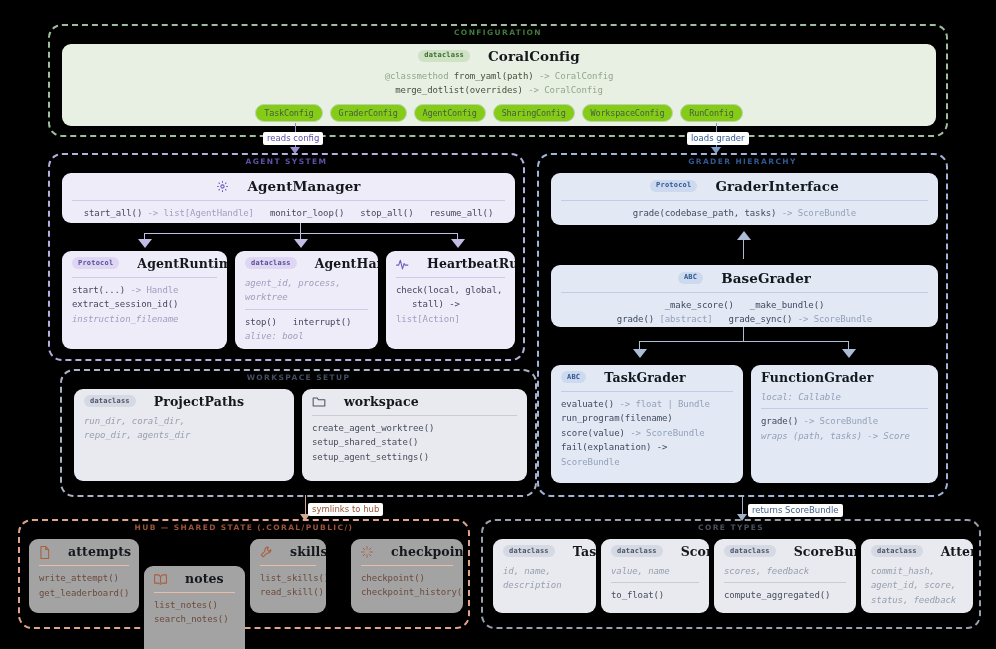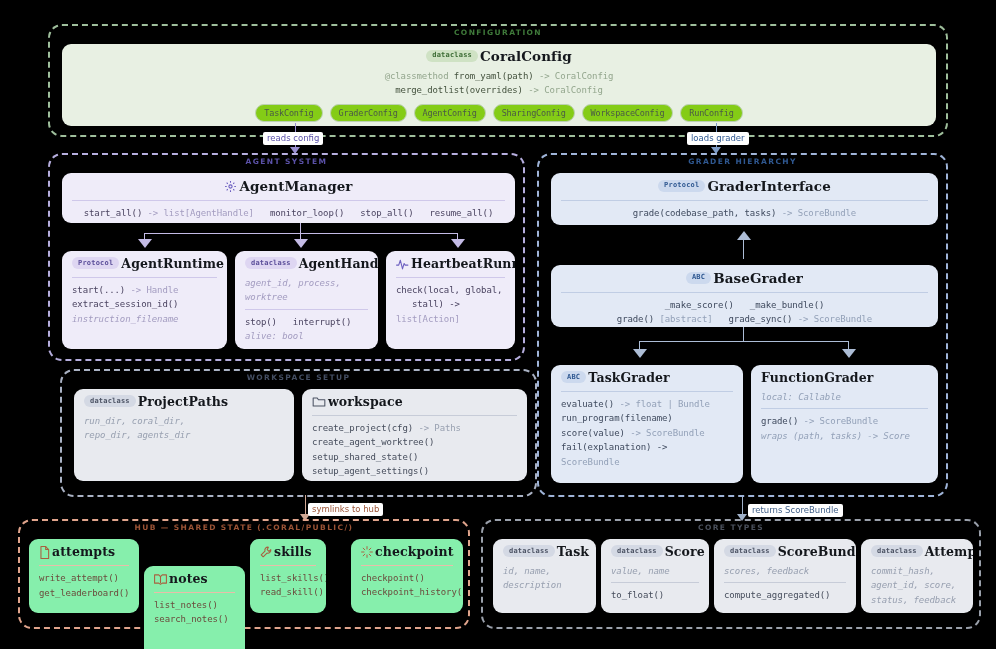--- a/index.html
+++ b/index.html
@@ -47,21 +47,21 @@
   
   .card {
     position: absolute;
     border-radius: 9px;
     padding: 7px 10px 8px 10px;
     overflow: hidden;
   }
   .card .chead {
     display: flex;
     align-items: center;
-    gap: 2px;
+    gap: 18px;
     line-height: 1;
     padding-bottom: 5px;
   }
   .card.center .chead { justify-content: center; }
   .cname {
     font-family: "DejaVu Serif", serif;
     font-weight: bold;
     font-size: 13.5px;
     color: #14171c;
     letter-spacing: .1px;
@@ -101,21 +101,21 @@
   .c-slate  { background:#e8eaef; }
   .c-slate .divider { background:#c7ccd8; }
   .c-slate .stereo { background:#d4d9e4; color:#4b5263; }
   .c-slate .mono { color:#464d5c; }
 
   .c-blue   { background:#e2e9f5; }
   .c-blue .divider { background:#c0cde4; }
   .c-blue .stereo { background:#ccd9ee; color:#2f5891; }
   .c-blue .mono { color:#3f4a5e; }
 
-  .c-peach  { background:#86efac; }
+  .c-peach  { background:#a3a3a3; }
   .c-peach .divider { background:#e9bda9; }
   .c-peach .mono { color:#6b4a3c; }
 
   .dim { color:#9aa3b0; }
   .c-green .dim { color:#93a68d; }
   .c-purple .dim { color:#a39cc0; }
   .c-blue .dim { color:#93a1b8; }
   .c-slate .dim { color:#98a0b0; }
 
   
@@ -277,21 +277,20 @@
     <div class="card c-slate" style="left:240px; top:18px; width:225px; height:92px;">
       <div class="chead">
         <span class="icn">
           <svg width="14" height="12" viewBox="0 0 24 20" fill="none" stroke="#4b5263" stroke-width="1.8" stroke-linejoin="round">
             <path d="M2 17V3h7l2 3h11v11z"></path>
           </svg>
         </span>
         <span class="cname sm">workspace</span>
       </div>
       <div class="divider"></div>
-      <div class="mono"><span>create_project(cfg) </span><span class="dim">-&gt; Paths</span></div>
       <div class="mono">create_agent_worktree()</div>
       <div class="mono">setup_shared_state()</div>
       <div class="mono">setup_agent_settings()</div>
     </div>
   </div>
 
   <div class="conn">
     <div class="vline" style="left:305px; top:495px; height:24px; border-color:#cfa793;"></div>
     <div class="arrow down" style="left:300px; top:514px; border-top-color:#cfa793;"></div>
     <div class="conn-label" style="left:308px; top:503px; color:#9c5436;">symlinks to hub</div>

